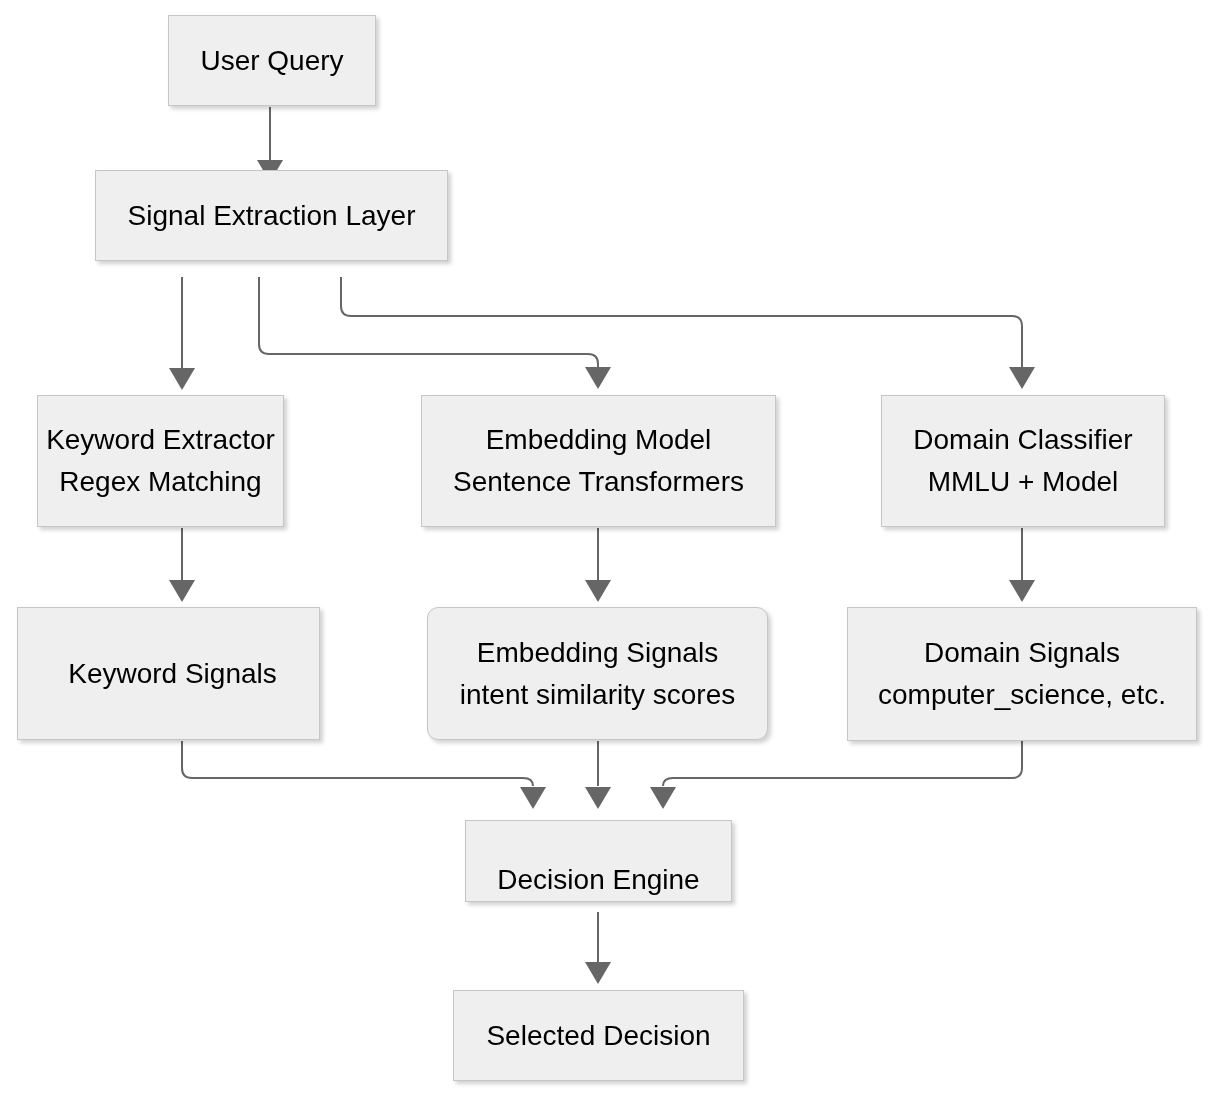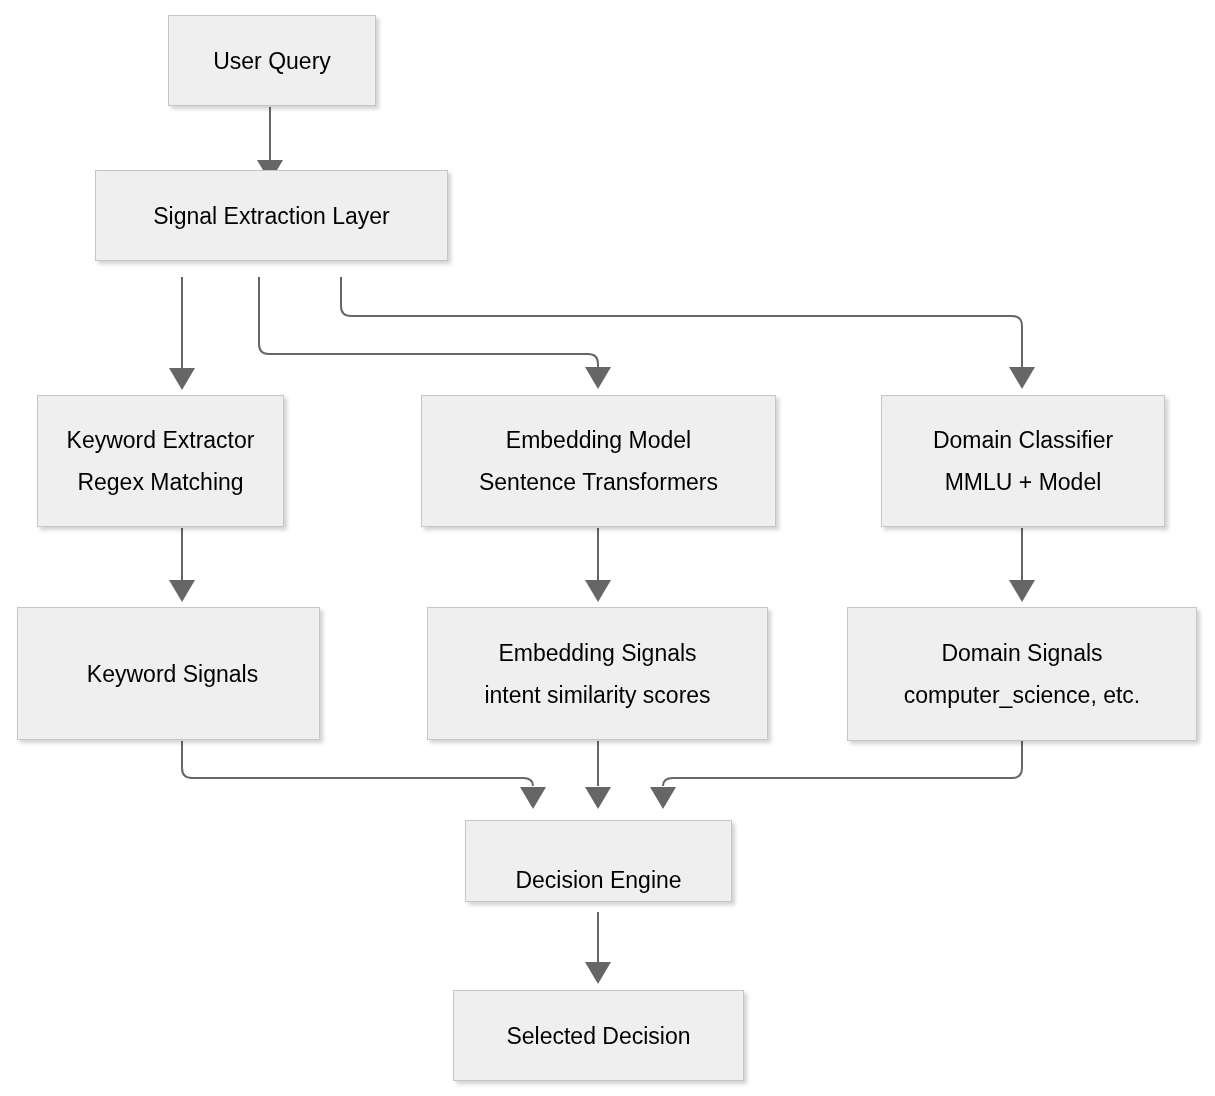--- a/index.html
+++ b/index.html
@@ -39,32 +39,32 @@
     box-shadow: 3px 3px 4px rgba(0,0,0,0.18);
     display: flex;
     flex-direction: column;
     align-items: center;
     justify-content: center;
     text-align: center;
     color: #000000;
   }
   .node .title,
   .node .subtitle {
-    font-size: 23px;
+    font-size: 28px;
     line-height: 42px;
     white-space: nowrap;
   }
   
   #node-user-query        { left: 168px; top: 15px;  width: 208px; height: 91px; }
   #node-signal-extraction { left: 95px;  top: 170px; width: 353px; height: 91px; }
   #node-keyword-extractor { left: 37px;  top: 395px; width: 247px; height: 132px; }
   #node-embedding-model   { left: 421px; top: 395px; width: 355px; height: 132px; }
   #node-domain-classifier { left: 881px; top: 395px; width: 284px; height: 132px; }
   #node-keyword-signals   { left: 17px;  top: 607px; width: 303px; height: 133px; padding-left: 8px; }
-  #node-embedding-signals { left: 427px; top: 607px; width: 341px; height: 133px; }
+  #node-embedding-signals { left: 427px; top: 607px; width: 341px; height: 133px; border-radius: 11px; }
   #node-domain-signals    { left: 847px; top: 607px; width: 350px; height: 134px; }
   #node-decision-engine   { left: 465px; top: 820px; width: 267px; height: 82px; justify-content: flex-end; }
   #node-selected-decision { left: 453px; top: 990px; width: 291px; height: 91px; }
 </style>
 </head>
 <body>
 
 <div class="canvas">
 
   <svg class="edge-layer" viewBox="0 0 1215 1096" xmlns="http://www.w3.org/2000/svg">

